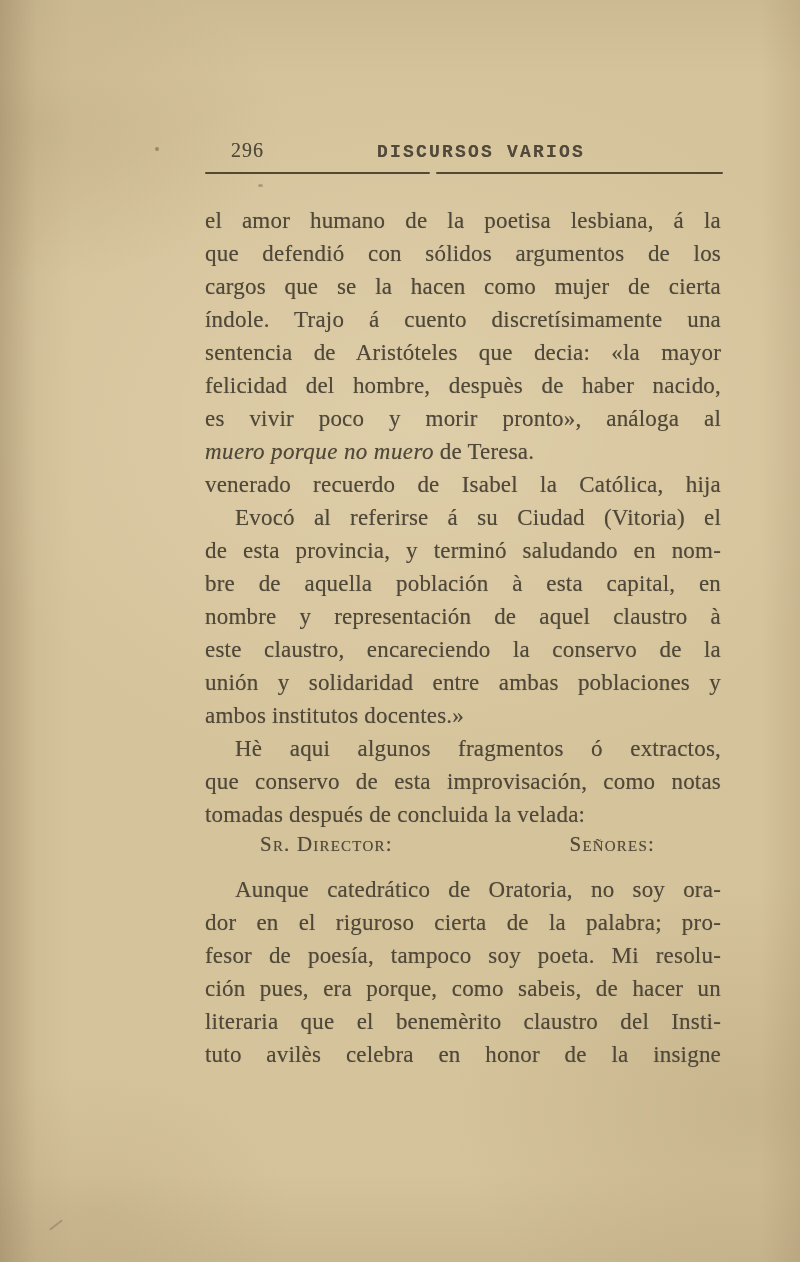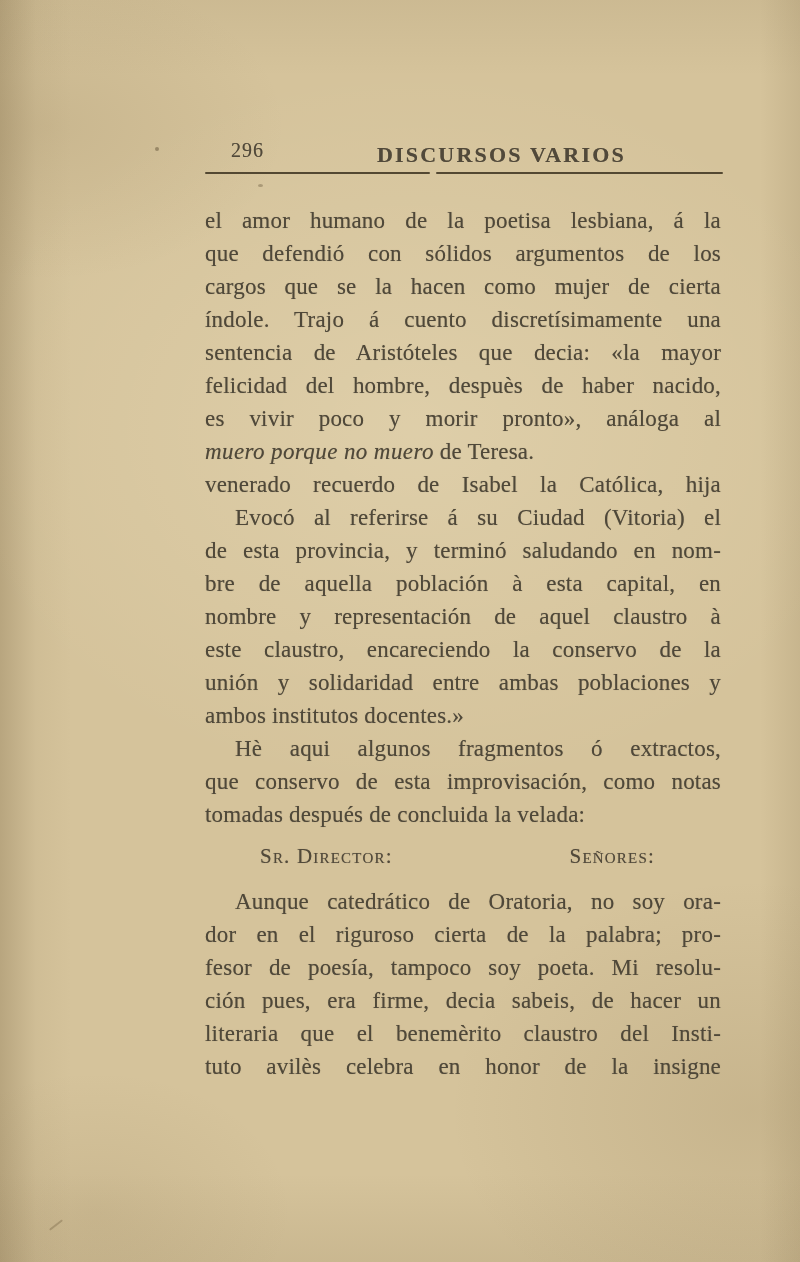--- a/index.html
+++ b/index.html
@@ -18,37 +18,37 @@
       linear-gradient(0deg, rgba(100,80,46,.10), rgba(100,80,46,0) 7%),
       linear-gradient(180deg, rgba(100,80,46,.08), rgba(100,80,46,0) 6%),
       #d5c39b;
     color:#4f4839;
   }
   .content{position:absolute;left:205px;top:0;width:516px;}
   
   .running-head{position:absolute;top:139px;left:0;width:516px;height:26px;
     color:#51493a;text-shadow:0 0 .6px rgba(81,73,58,.55);}
   .pagenum{position:absolute;left:26px;top:0;font-size:20px;letter-spacing:1px;}
-  .runtitle{position:absolute;left:172px;top:3px;font-size:22px;letter-spacing:2.2px;font-weight:bold;
-    font-family:Liberation Serif, serif;}
+  .runtitle{position:absolute;left:172px;top:3px;font-size:18px;letter-spacing:2.2px;font-weight:bold;
+    font-family:Liberation Mono, monospace;}
   .rule{position:absolute;top:172px;left:0;width:518px;display:flex;}
   .rule .seg1{height:2px;background:#534832;width:225px;border-radius:1px;}
   .rule .gap{width:6px;}
   .rule .seg2{height:2px;background:#534832;width:287px;border-radius:1px;}
   
   .text-block{position:absolute;top:204px;left:0;width:516px;
     font-size:23px;letter-spacing:.2px;
     text-shadow:0 0 .7px rgba(79,72,57,.5);}
   .line{height:33px;line-height:33px;text-align:justify;text-align-last:justify;white-space:nowrap;}
   .line.no-just{text-align:right;text-align-last:left;}
   .line.indent{padding-left:30px;}
   .it{font-style:italic;letter-spacing:.4px;}
   .heading{display:flex;justify-content:space-between;
     padding-left:55px;padding-right:66px;
-    margin-top:12px;margin-bottom:16px;height:26px;line-height:26px;
+    margin-bottom:16px;height:26px;line-height:26px;
     font-variant:small-caps;font-size:21px;letter-spacing:1.2px;color:#51493a;}
   
   .speck-a{position:absolute;left:155px;top:147px;width:4px;height:4px;border-radius:50%;
     background:rgba(86,72,46,.45);}
   .speck-b{position:absolute;left:258px;top:184px;width:5px;height:3px;border-radius:50%;
     background:rgba(86,72,46,.35);}
   .fiber{position:absolute;left:48px;top:1224px;width:16px;height:2px;border-radius:1px;
     background:rgba(96,80,50,.30);transform:rotate(-38deg);}
 </style>
 </head>
@@ -88,21 +88,21 @@
         <div class="line indent"><span>Hè aqui algunos fragmentos ó extractos,</span></div>
         <div class="line"><span>que conservo de esta improvisación, como notas</span></div>
         <div class="line no-just"><span>tomadas después de concluida la velada:</span></div>
         <div class="heading">
           <span>Sr. Director:</span>
           <span>Señores:</span>
         </div>
         <div class="line indent"><span>Aunque catedrático de Oratoria, no soy ora-</span></div>
         <div class="line"><span>dor en el riguroso cierta de la palabra; pro-</span></div>
         <div class="line"><span>fesor de poesía, tampoco soy poeta. Mi resolu-</span></div>
-        <div class="line"><span>ción pues, era firme, decia sabeis, de hacer un</span></div>
+        <div class="line"><span>ción pues, era porque, como sabeis, de hacer un</span></div>
         <div class="line"><span>literaria que el benemèrito claustro del Insti-</span></div>
         <div class="line"><span>tuto avilès celebra en honor de la insigne</span></div>
       </div>
   </div>
 
   <div class="speck-a"></div>
   <div class="speck-b"></div>
   <div class="fiber"></div>
 </div>
 

